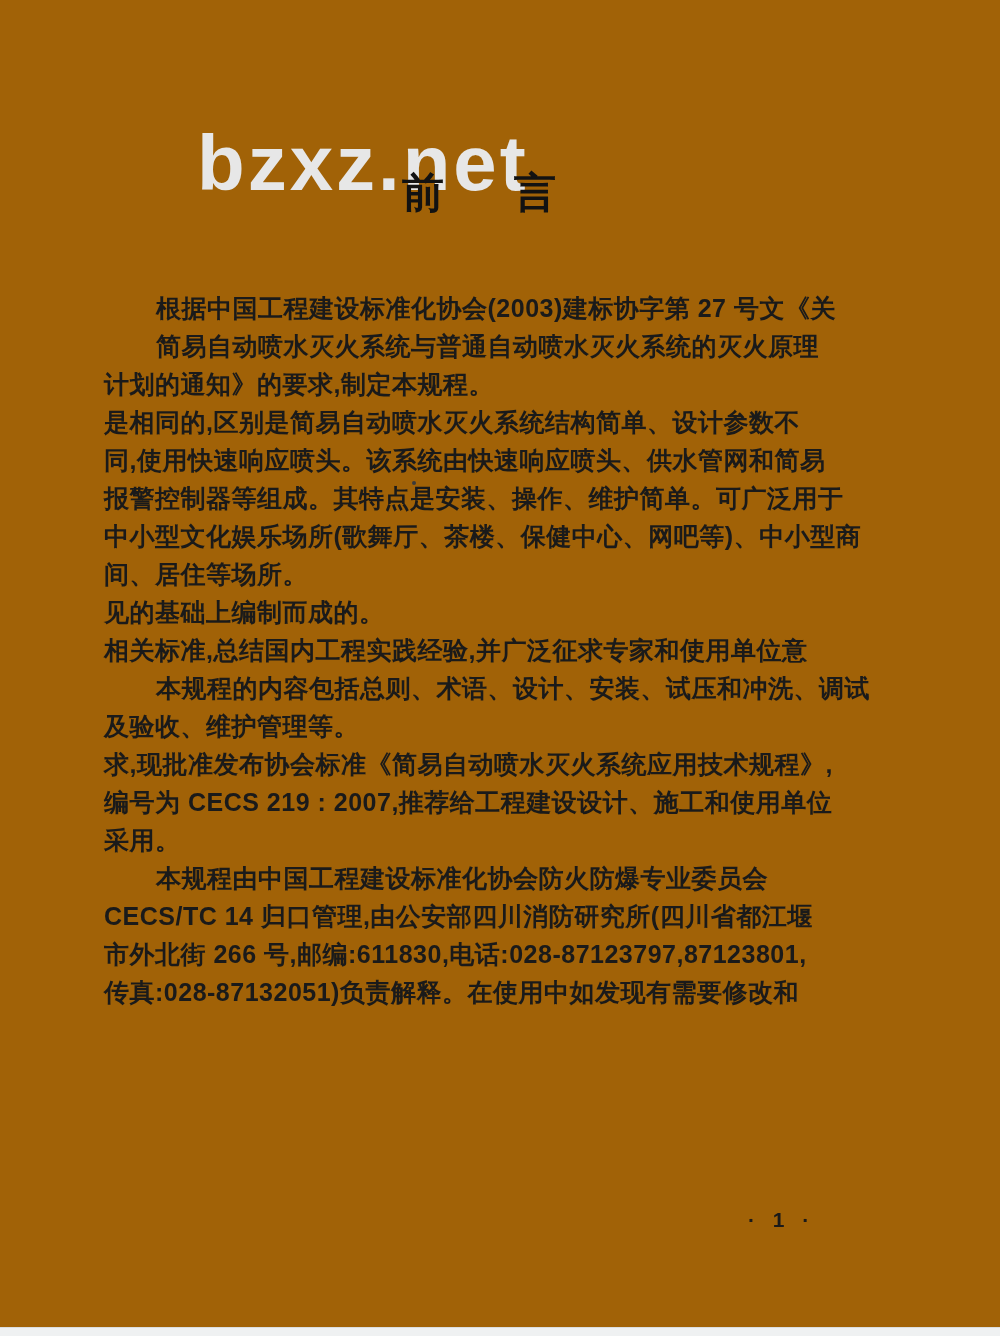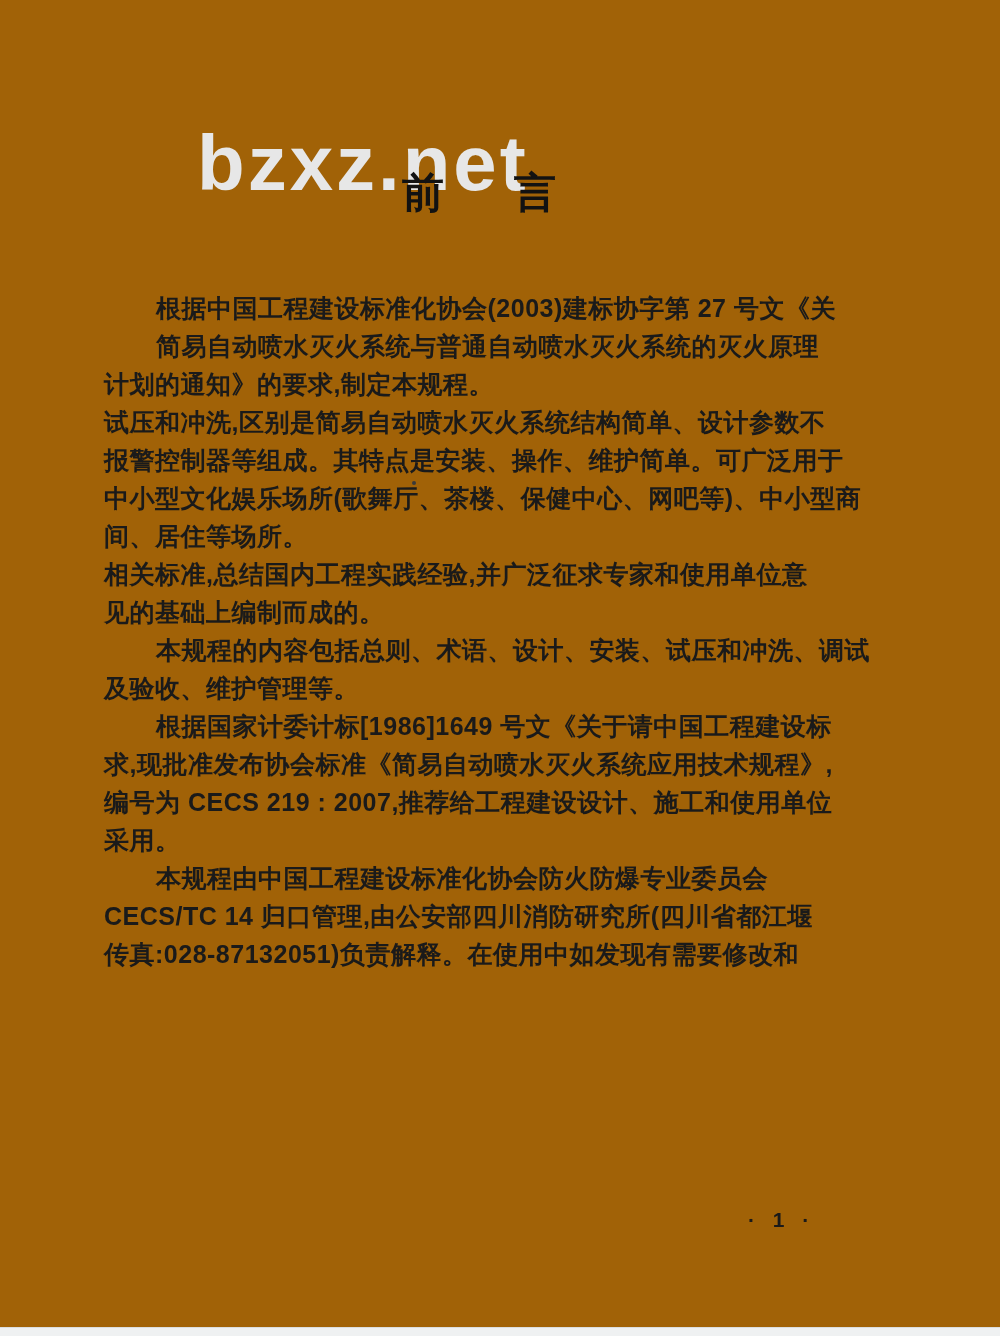--- a/index.html
+++ b/index.html
@@ -84,34 +84,35 @@
 
   <div class="doc-title">
     <span>前</span>
     <span>言</span>
   </div>
 
   <div class="body-text">
       <div class="line indent">根据中国工程建设标准化协会(2003)建标协字第 27 号文《关</div>
       <div class="line indent">简易自动喷水灭火系统与普通自动喷水灭火系统的灭火原理</div>
       <div class="line">计划的通知》的要求,制定本规程。</div>
-      <div class="line">试压和冲洗,区别是简易自动喷水灭火系统结构简单、设计参数不</div>
+      <div class="line">是相同的,区别是简易自动喷水灭火系统结构简单、设计参数不</div>
+      <div class="line">同,使用快速响应喷头。该系统由快速响应喷头、供水管网和简易</div>
       <div class="line">报警控制器等组成。其特点是安装、操作、维护简单。可广泛用于</div>
       <div class="line">中小型文化娱乐场所(歌舞厅、茶楼、保健中心、网吧等)、中小型商</div>
       <div class="line">间、居住等场所。</div>
+      <div class="line">见的基础上编制而成的。</div>
       <div class="line">相关标准,总结国内工程实践经验,并广泛征求专家和使用单位意</div>
-      <div class="line">见的基础上编制而成的。</div>
       <div class="line indent">本规程的内容包括总则、术语、设计、安装、试压和冲洗、调试</div>
       <div class="line">及验收、维护管理等。</div>
-      <div class="line indent">根据国家计委计标[1986]1649 号文《关于请中国工程建设标</div>
       <div class="line">求,现批准发布协会标准《简易自动喷水灭火系统应用技术规程》,</div>
       <div class="line">编号为 CECS 219 : 2007,推荐给工程建设设计、施工和使用单位</div>
       <div class="line">采用。</div>
       <div class="line indent">本规程由中国工程建设标准化协会防火防爆专业委员会</div>
       <div class="line">CECS/TC 14 归口管理,由公安部四川消防研究所(四川省都江堰</div>
+      <div class="line">市外北街 266 号,邮编:611830,电话:028-87123797,87123801,</div>
       <div class="line">传真:028-87132051)负责解释。在使用中如发现有需要修改和</div>
     </div>
 
   <div class="speckle"></div>
 
   <div class="page-number">· 1 ·</div>
 
   <div class="bottom-strip"></div>
 
 </div>

